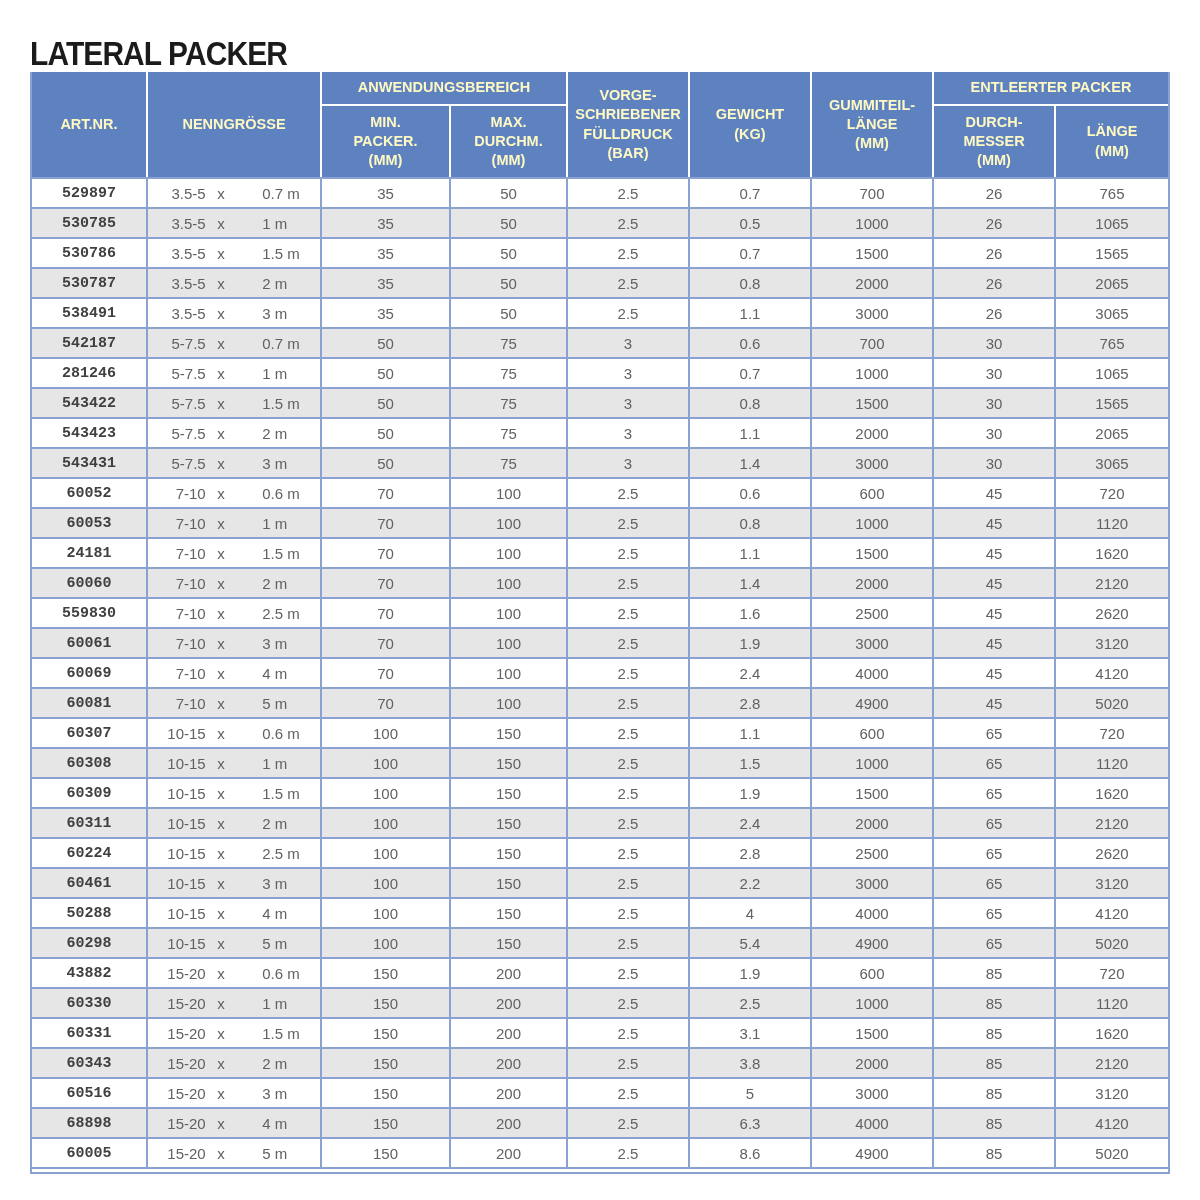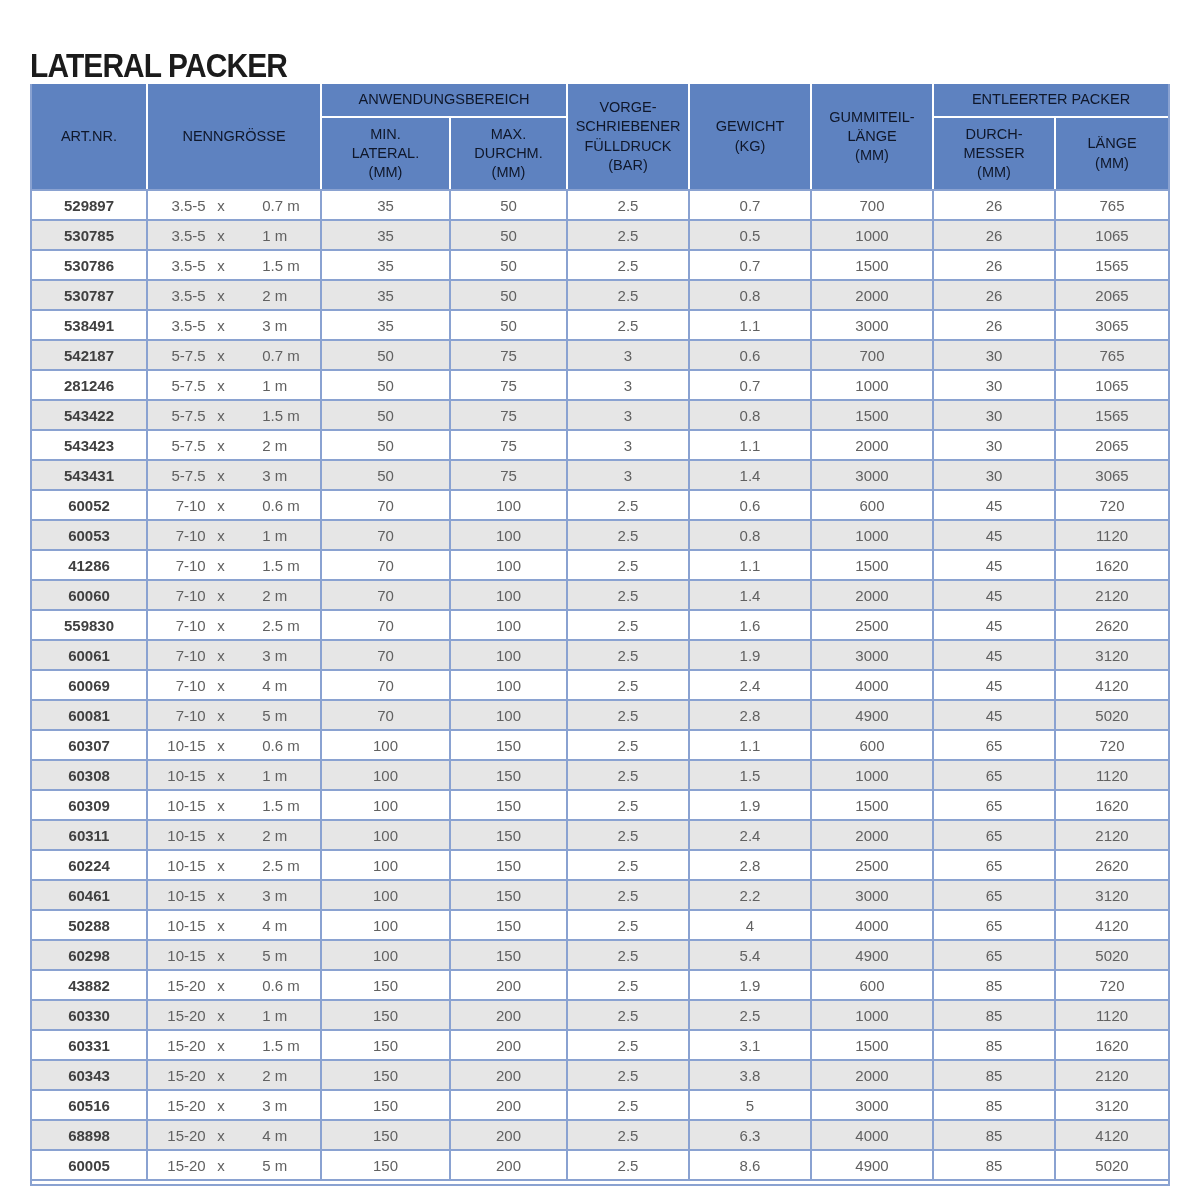--- a/index.html
+++ b/index.html
@@ -2,21 +2,21 @@
 <html><head>
 <meta charset="utf-8">
 <style>
   * { margin: 0; padding: 0; box-sizing: border-box; }
   html, body { background: #ffffff; }
   body {
     width: 1200px; height: 1200px;
     font-family: "Liberation Sans", sans-serif;
     overflow: hidden;
   }
-  .page { padding: 48px 30px 0 30px; }
+  .page { padding: 36px 30px 0 30px; }
 
   .page-title {
     display: inline-block;
     font-size: 34px;
     font-weight: bold;
     letter-spacing: -1px;
     color: #1b1b1b;
     line-height: 34px;
     transform: scaleX(0.88);
     transform-origin: 0 50%;
@@ -34,22 +34,22 @@
 
   table {
     width: 100%;
     border-collapse: collapse;
     table-layout: fixed;
   }
 
   
   thead th {
     background: #5e82c0;
-    color: #0f172a;
-    font-weight: normal;
+    color: #fef9c3;
+    font-weight: bold;
     font-size: 14.5px;
     line-height: 1.32;
     text-align: center;
     vertical-align: middle;
     border: 2px solid #ffffff;
     white-space: pre-line;
     padding: 2px 2px;
   }
   thead tr.group-row { height: 33px; }
   thead tr.sub-row th { height: 73px; }
@@ -63,21 +63,21 @@
   tbody td {
     height: 30px;
     border: 2px solid #8aa2d1;
     font-size: 15px;
     color: #616161;
     text-align: center;
     vertical-align: middle;
     background: #ffffff;
     padding: 0 2px;
   }
-  tbody td:first-child { border-left: none; }
+  tbody td:first-child { border-left: none; font-family: Liberation Mono, monospace; }
   tbody td:last-child { border-right: none; }
   tbody tr:nth-child(even) td { background: #e6e6e6; }
   tbody td.artnr { font-weight: bold; color: #404040; }
 
   .nenn { display: flex; justify-content: center; align-items: center; }
   .nenn .nr { width: 62px; text-align: right; }
   .nenn .nx { width: 34px; text-align: center; }
   .nenn .ns { width: 62px; text-align: left; margin-left: 26px; }
 </style>
 </head>
@@ -111,21 +111,21 @@
 (BAR)</th>
           <th rowspan="2" class="touch-body">GEWICHT
 (KG)</th>
           <th rowspan="2" class="touch-body">GUMMITEIL-
 LÄNGE
 (MM)</th>
           <th colspan="2">ENTLEERTER PACKER</th>
         </tr>
         <tr class="sub-row">
           <th class="touch-body">MIN.
-LATERAL.
+PACKER.
 (MM)</th>
           <th class="touch-body">MAX.
 DURCHM.
 (MM)</th>
           <th class="touch-body">DURCH-
 MESSER
 (MM)</th>
           <th class="touch-body">LÄNGE
 (MM)</th>
         </tr>
@@ -341,21 +341,21 @@
     <td>70</td>
     <td>100</td>
     <td>2.5</td>
     <td>0.8</td>
     <td>1000</td>
     <td>45</td>
     <td>1120</td>
   </tr>
 
   <tr>
-    <td class="artnr">41286</td>
+    <td class="artnr">24181</td>
     <td>
       <span class="nenn">
         <span class="nr">7-10</span>
         <span class="nx">x</span>
         <span class="ns">1.5 m</span>
       </span>
     </td>
     <td>70</td>
     <td>100</td>
     <td>2.5</td>

